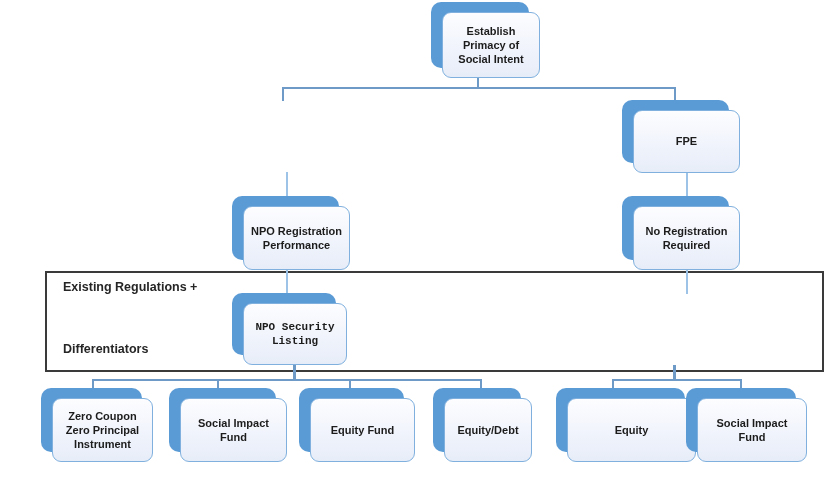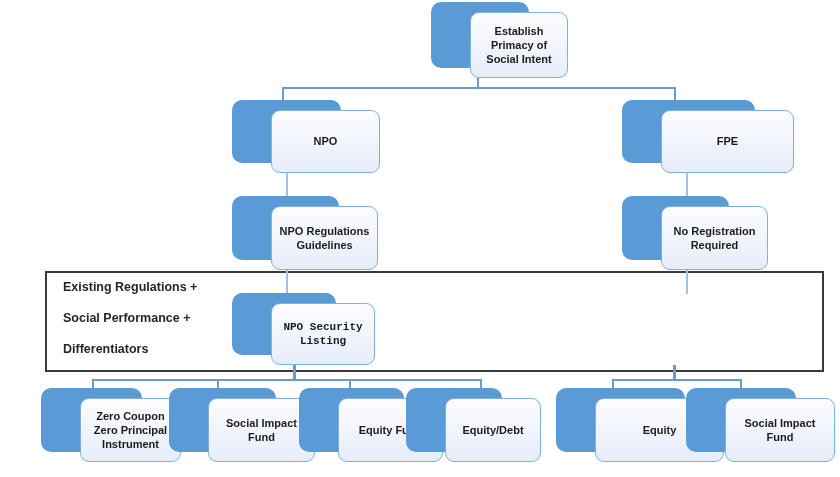--- a/index.html
+++ b/index.html
@@ -20,21 +20,20 @@
   }
   .node-card{
     position:absolute;left:0;top:0;
     width:100%;height:100%;
     background:linear-gradient(180deg,#fdfdff 0%,#eef2fb 65%,#e7edf8 100%);
     border:1.5px solid #7fb0de;
     border-radius:9px;
     display:flex;align-items:center;justify-content:center;
     box-sizing:border-box;
     padding:4px 6px;
-    margin-left:28px;
   }
   .node-label{
     font-size:11px;line-height:1.3;font-weight:bold;
     color:#1c1c1c;text-align:center;
   }
   
   .line{position:absolute;background:#6e9ac7;z-index:2;}
   .elbow{position:absolute;border-top:2px solid #6e9ac7;border-left:2px solid #6e9ac7;border-right:2px solid #6e9ac7;box-sizing:border-box;z-index:2;background:transparent;}
   .link{position:absolute;width:2px;background:#9dc3e6;z-index:2;}
   
@@ -49,21 +48,20 @@
     white-space:nowrap;
   }
 </style>
 </head>
 <body>
 
 <div id="canvas">
 
   <div class="frame"></div>
   <div class="frame-line" style="top:280px;">Existing Regulations +</div>
-  <div class="frame-line" style="top:311px;">Social Performance +</div>
   <div class="frame-line" style="top:342px;">Differentiators</div>
 
   <div class="line" style="left:477px;top:78px;width:2px;height:10px;"></div>
   <div class="elbow" style="left:282px;top:87px;width:394px;height:14px;"></div>
 
   <div class="link" style="left:286px;top:172px;height:25px;"></div>
   <div class="link" style="left:686px;top:172px;height:25px;"></div>
   <div class="link" style="left:286px;top:269px;height:25px;"></div>
   <div class="link" style="left:686px;top:269px;height:25px;"></div>
 
@@ -75,38 +73,32 @@
   <div class="line" style="left:673px;top:365px;width:3px;height:15px;"></div>
   <div class="elbow" style="left:612px;top:379px;width:130px;height:11px;"></div>
 
   <div class="node" style="left:442px;top:12px;width:98px;height:66px;">
     <div class="node-shadow"></div>
     <div class="node-card">
       <span class="node-label">Establish Primacy of Social Intent</span>
     </div>
   </div>
 
-  <div class="node" style="left:243px;top:110px;width:109px;height:63px;">
-    <div class="node-shadow"></div>
-    <div class="node-card">
-      <span class="node-label">NPO</span>
-    </div>
-  </div>
 
-  <div class="node" style="left:633px;top:110px;width:107px;height:63px;padding-left:26px;">
+  <div class="node" style="left:633px;top:110px;width:107px;height:63px;">
     <div class="node-shadow"></div>
     <div class="node-card">
       <span class="node-label">FPE</span>
     </div>
   </div>
 
   <div class="node" style="left:243px;top:206px;width:107px;height:64px;">
     <div class="node-shadow"></div>
     <div class="node-card">
-      <span class="node-label">NPO Regulations Guidelines</span>
+      <span class="node-label">NPO Registration Performance</span>
     </div>
   </div>
 
   <div class="node" style="left:633px;top:206px;width:107px;height:64px;">
     <div class="node-shadow"></div>
     <div class="node-card">
       <span class="node-label">No Registration Required</span>
     </div>
   </div>
 
@@ -132,21 +124,21 @@
     </div>
   </div>
 
   <div class="node" style="left:310px;top:398px;width:105px;height:64px;">
     <div class="node-shadow"></div>
     <div class="node-card">
       <span class="node-label">Equity Fund</span>
     </div>
   </div>
 
-  <div class="node" style="left:417px;top:398px;width:96px;height:64px;text-decoration:underline;">
+  <div class="node" style="left:444px;top:398px;width:88px;height:64px;text-decoration:underline;">
     <div class="node-shadow"></div>
     <div class="node-card">
       <span class="node-label">Equity/Debt</span>
     </div>
   </div>
 
   <div class="node" style="left:567px;top:398px;width:108px;height:64px;padding-left:21px;">
     <div class="node-shadow"></div>
     <div class="node-card">
       <span class="node-label">Equity</span>

